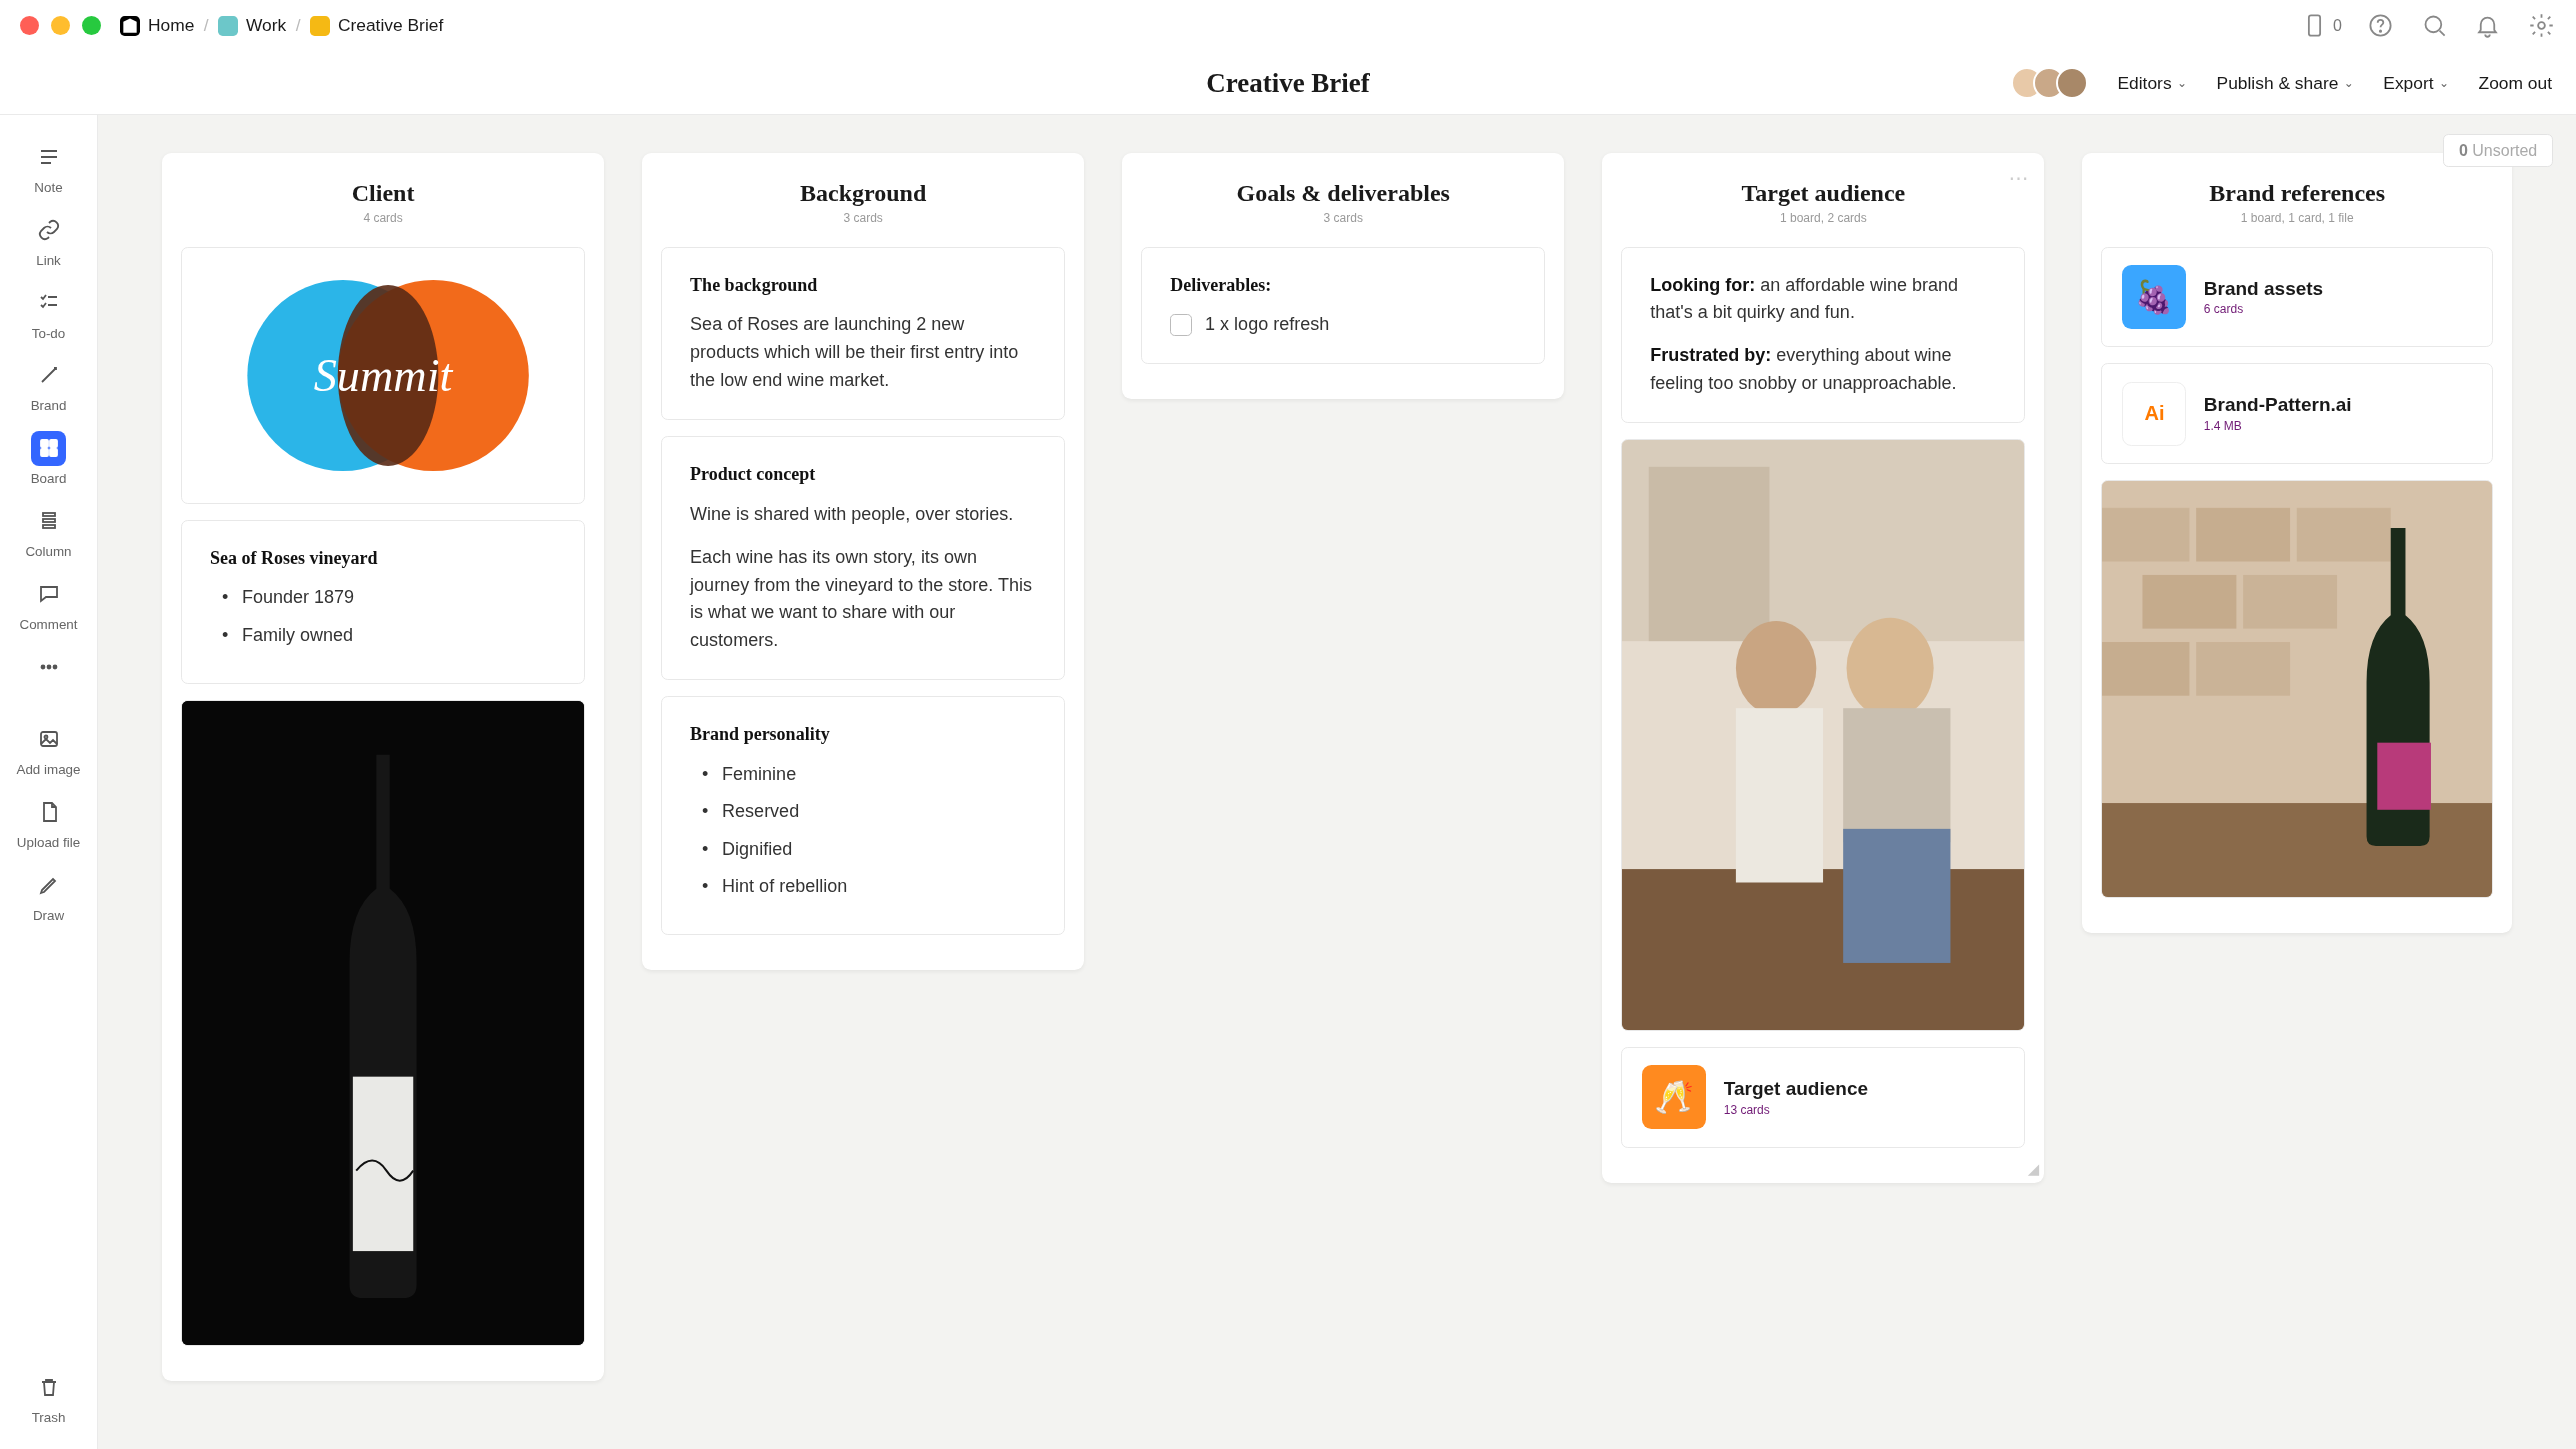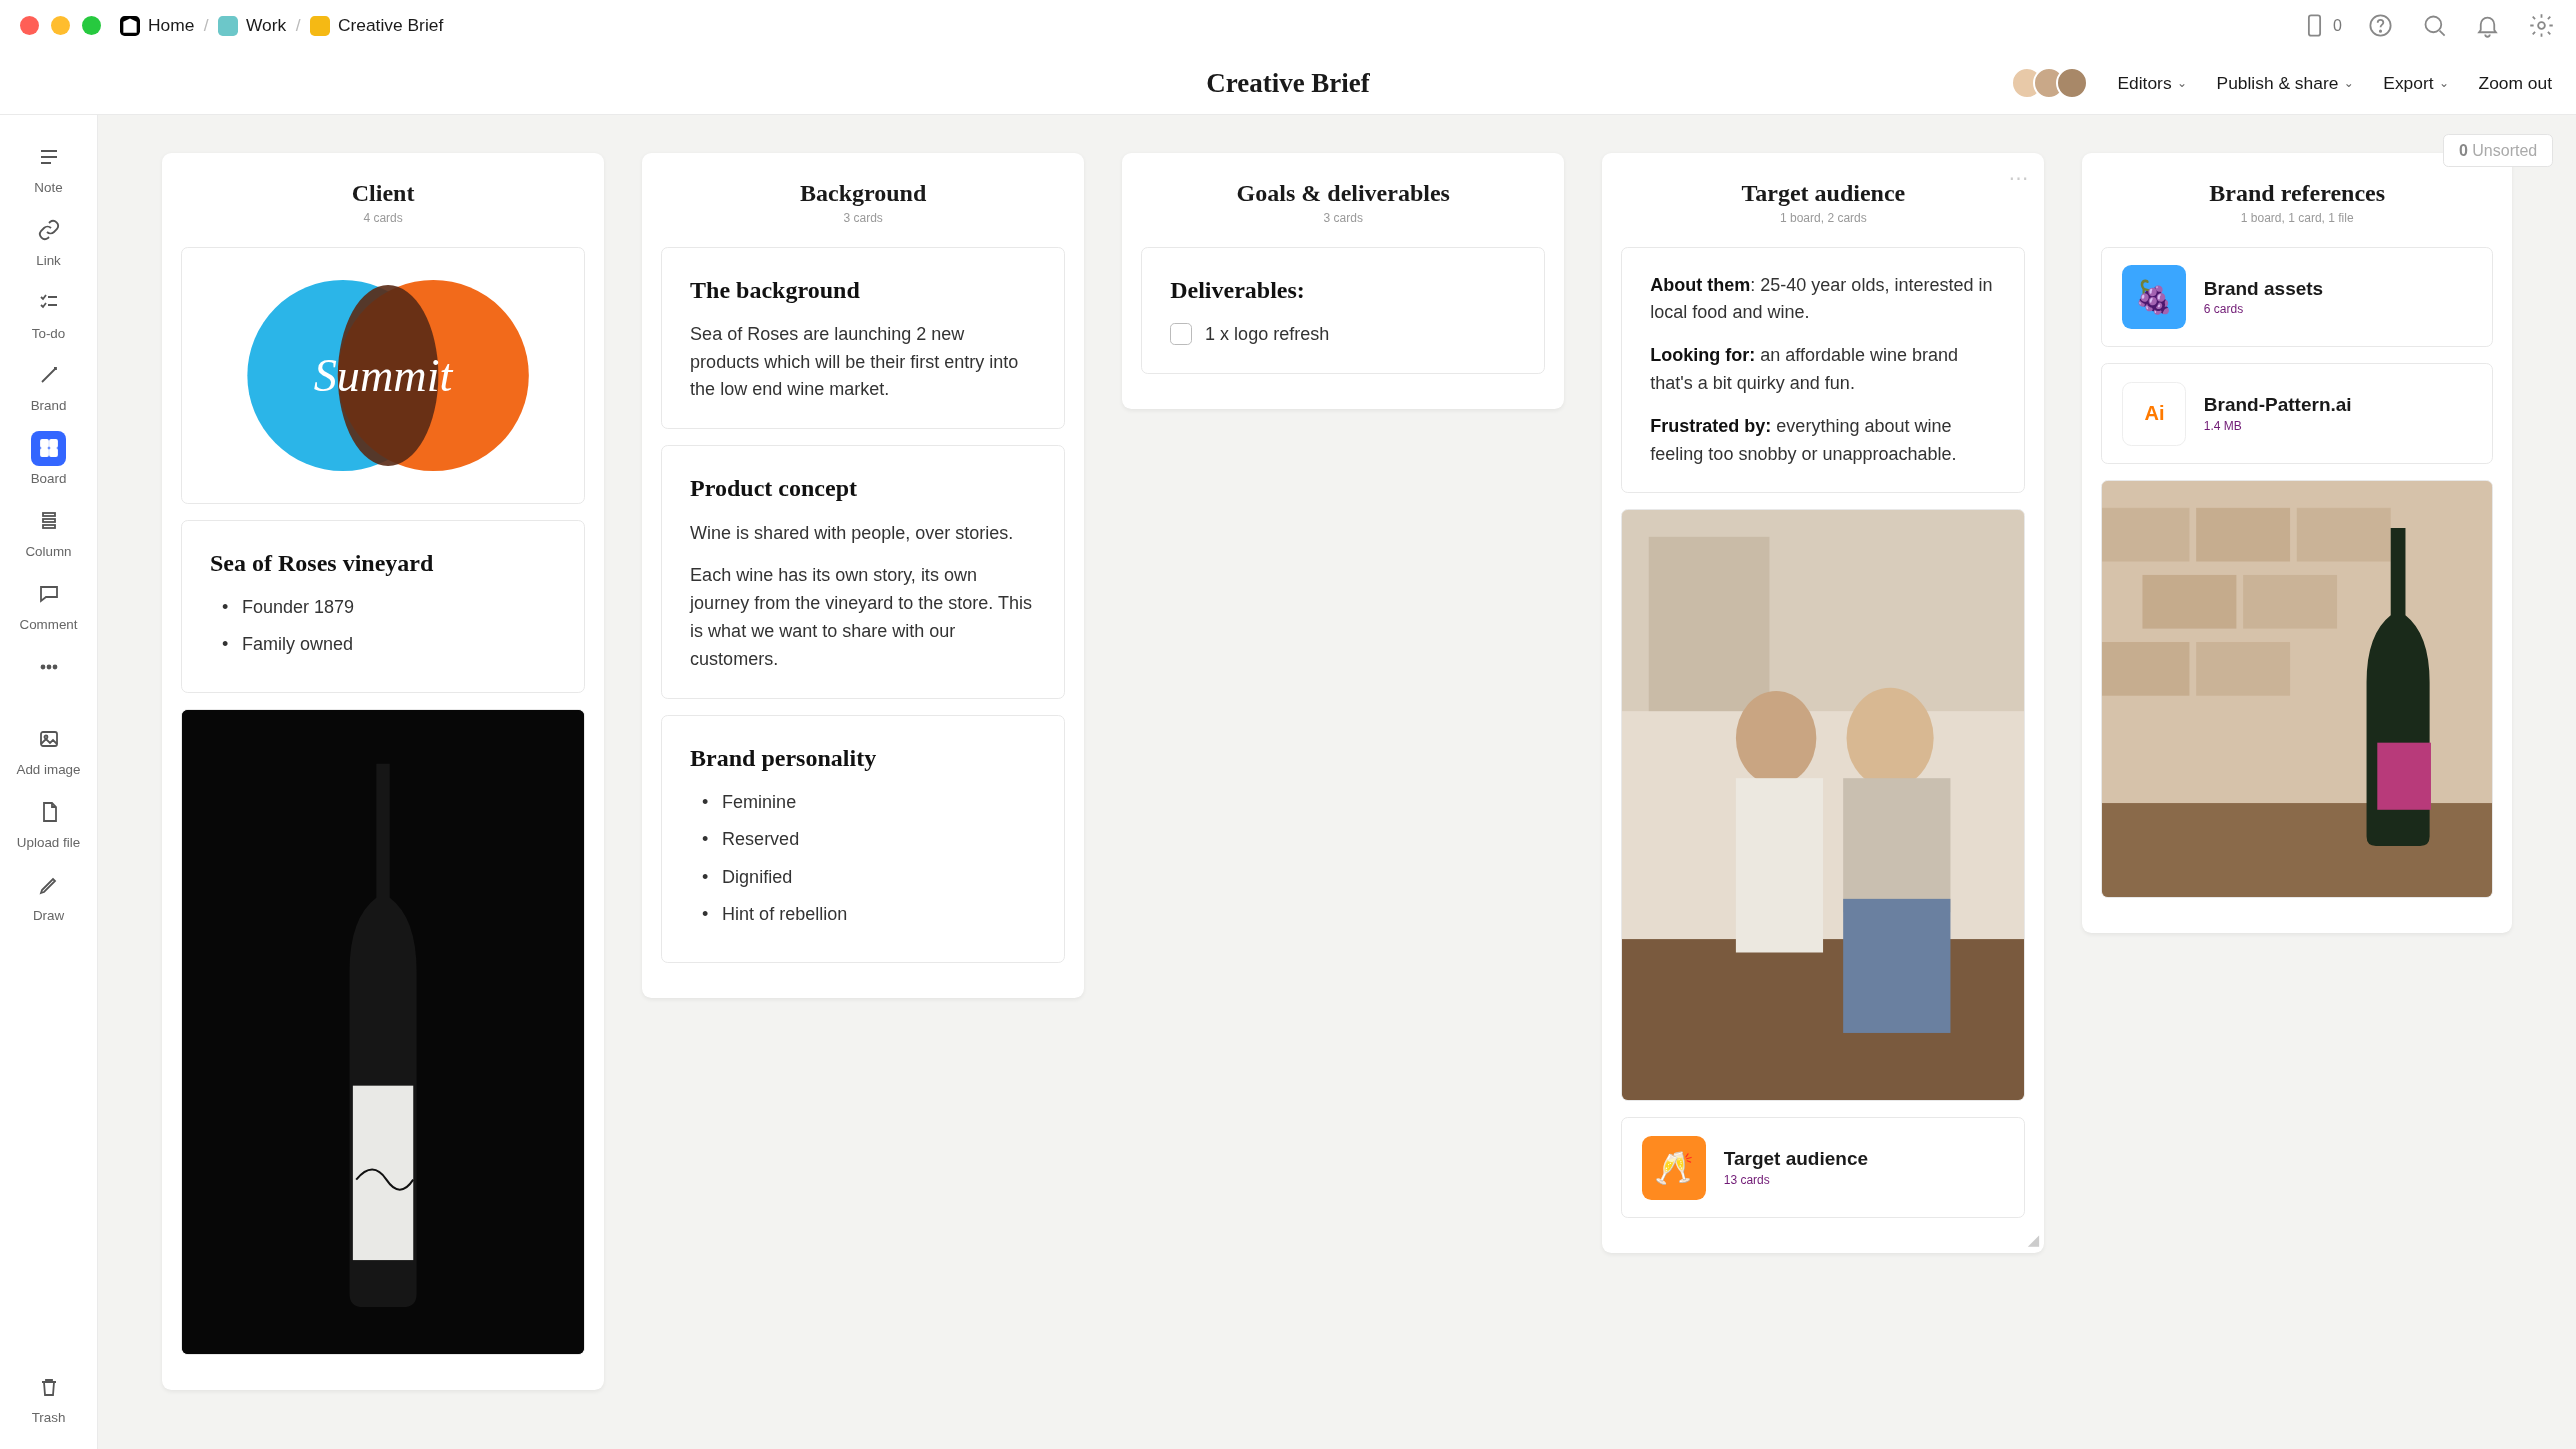--- a/index.html
+++ b/index.html
@@ -150,21 +150,21 @@
   border: 0.7px solid #e8e8e8;
   border-radius: 6.7px;
   padding: 24px 28px;
   margin-bottom: 16px;
   font-size: 18px;
   line-height: 1.55;
   color: #333;
 }
 .card h3 {
   font-family: Georgia, serif;
-  font-size: 24px;
+  font-size: 18px;
   font-weight: 700;
   margin-bottom: 12px;
   color: #111;
 }
 .card p { margin-bottom: 14.8px; }
 .card p:last-child { margin-bottom: 0; }
 .card ul { list-style: none; padding-left: 8px; }
 .card ul li { position: relative; padding-left: 24px; margin-bottom: 9.4px; }
 .card ul li::before { content: "•"; position: absolute; left: 4px; color: #333; }
 .card.img-card { padding: 0; overflow: hidden; }
@@ -496,21 +496,20 @@
         </div>
 
       </div>
 
       <div class="column audience" style="position:relative;">
         <span class="col-menu">⋯</span>
         <div class="col-title">Target audience</div>
         <div class="col-sub">1 board, 2 cards</div>
 
         <div class="card">
-          <p><strong>About them</strong><span>: 25-40 year olds, interested in local food and wine.</span></p>
           <p><strong>Looking for:</strong><span> an affordable wine brand that's a bit quirky and fun.</span></p>
           <p><strong>Frustrated by:</strong><span> everything about wine feeling too snobby or unapproachable.</span></p>
         </div>
 
         <div class="card img-card">
           <svg class="imgfill couple" viewBox="0 0 600 880" preserveAspectRatio="xMidYMid slice">
             <rect width="600" height="880" fill="#e6dccf"></rect>
             <rect x="0" y="0" width="600" height="300" fill="#d8ccbb"></rect>
             <rect x="40" y="40" width="180" height="260" fill="#c9bba7"></rect>
             <rect x="0" y="640" width="600" height="240" fill="#7a5a3e"></rect>

